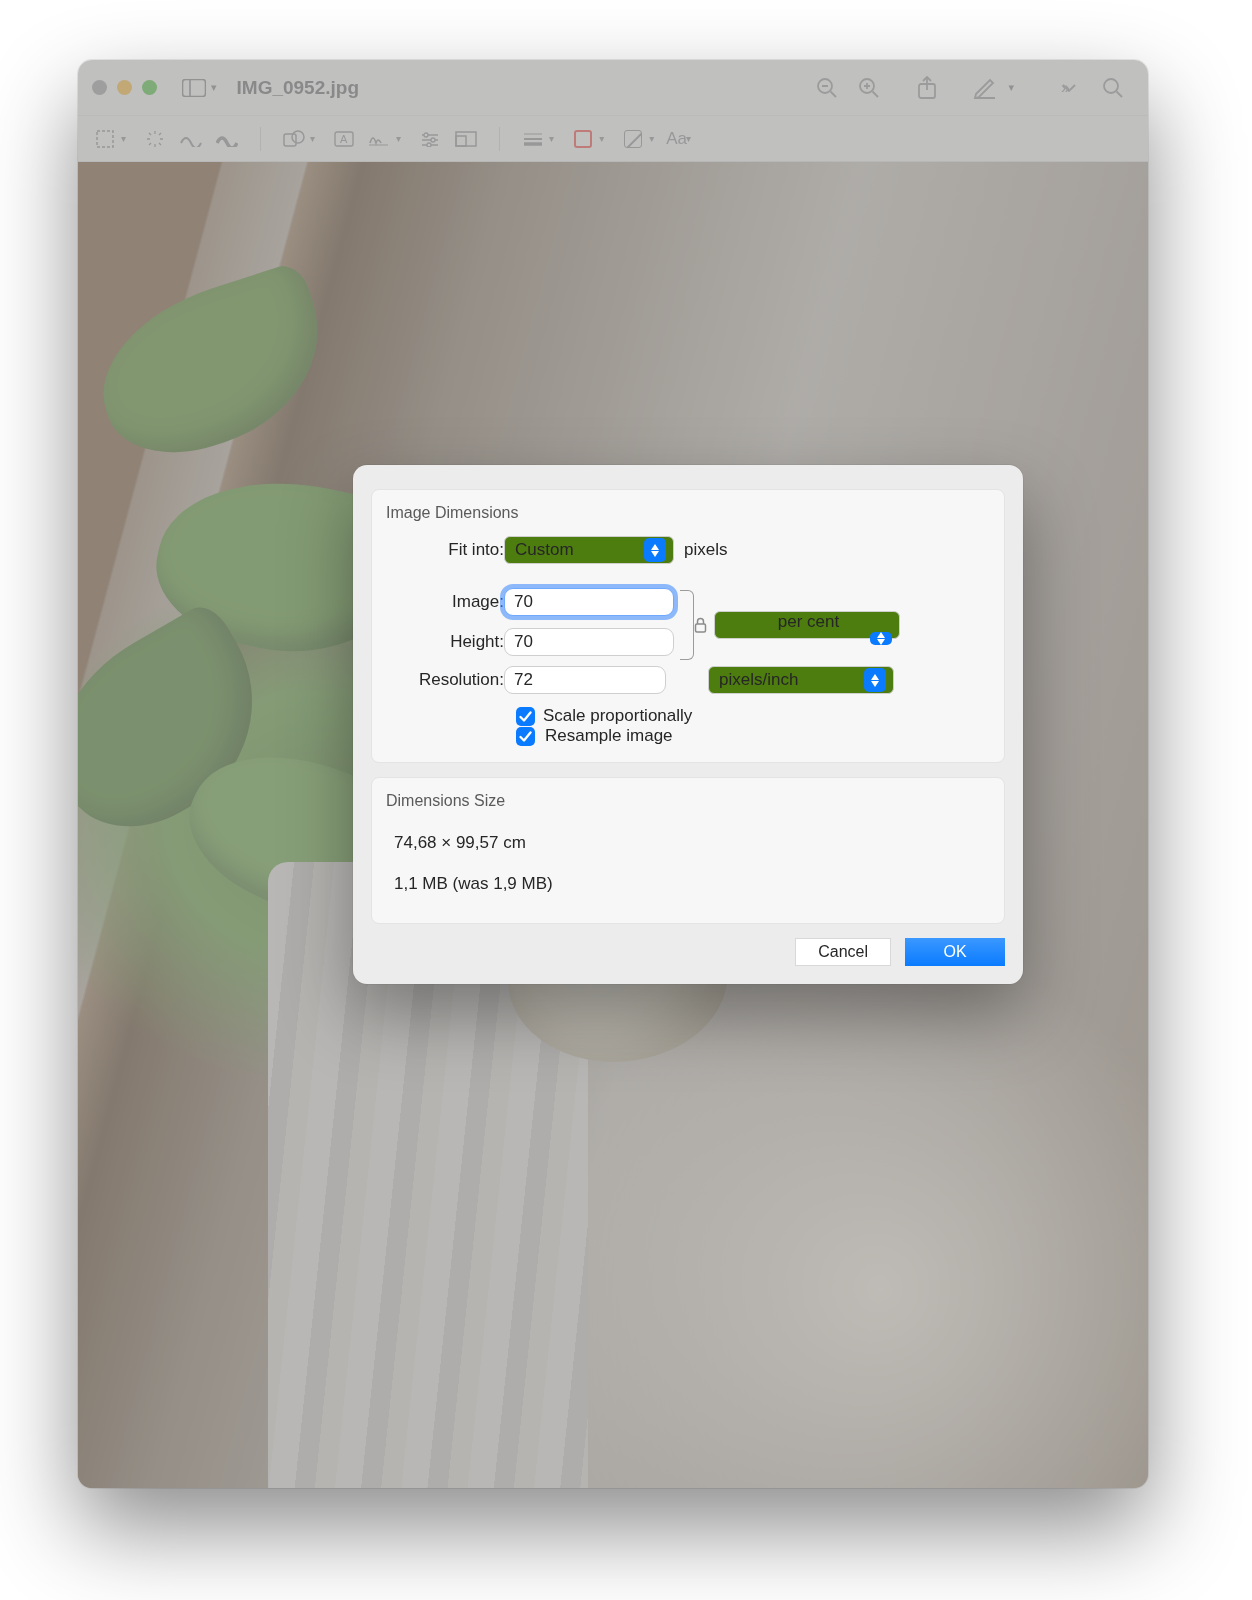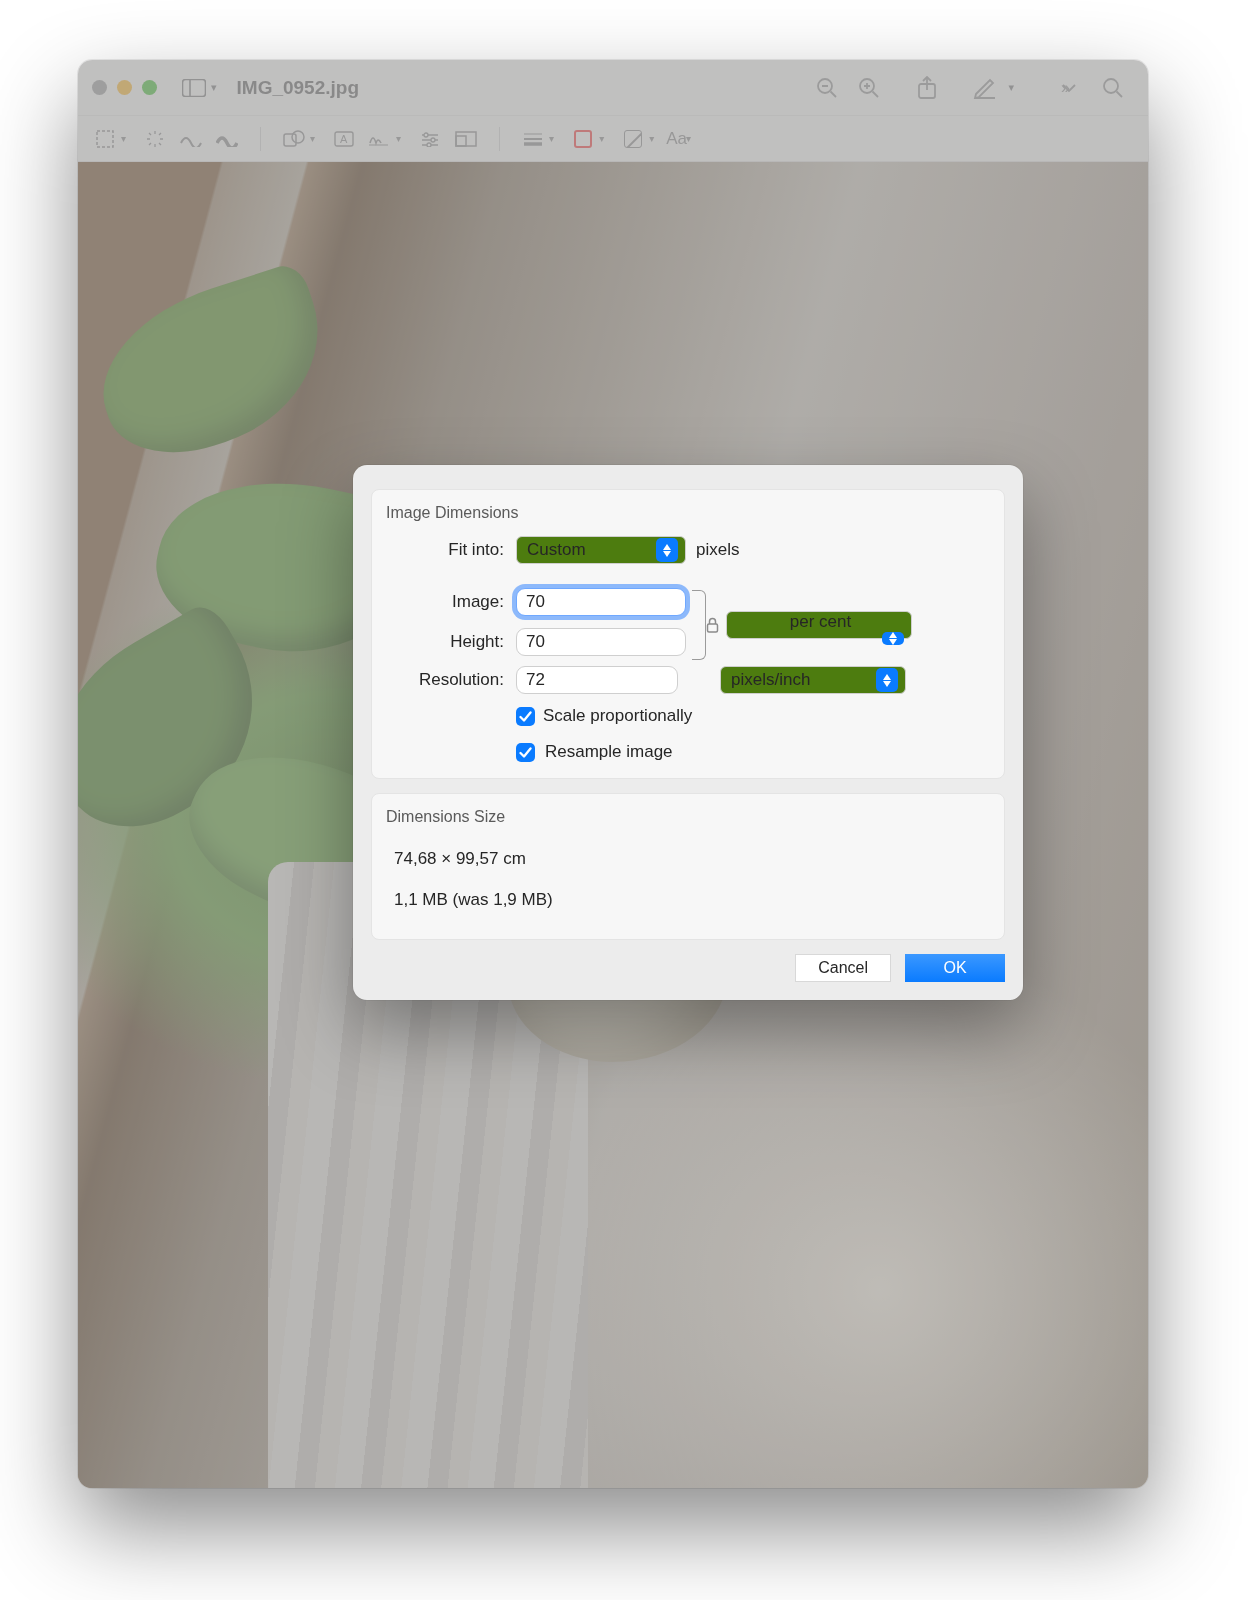--- a/index.html
+++ b/index.html
@@ -80,21 +80,21 @@
     box-shadow: 0 30px 70px rgba(0,0,0,0.35), 0 0 0 1px rgba(0,0,0,0.05);
     padding: 24px 18px 18px 18px;
   }
   .group {
     background: #f7f7f7; border:1px solid #e4e4e4; border-radius:8px;
     padding: 14px 14px 16px 14px; margin-bottom: 14px;
   }
   .group-title{ font-size:16px; color:#5a5a5a; margin-bottom:14px; }
   .row { display:flex; align-items:center; margin-bottom: 12px; }
   .row:last-child{margin-bottom:0;}
-  .lbl { width: 118px; text-align:right; margin-right:12px; font-size:17px; color:#262626;}
+  .lbl { width: 118px; text-align:right; font-size:17px; color:#262626;}
   .select {
     height: 28px; background:#4d7c0f; border:1px solid #cfcfcf; border-radius:6px;
     display:flex; align-items:center; padding: 0 7px 0 10px; font-size:17px;
     position:relative;
   }
   .sel-arrows{
     width:22px; height:24px; background:#0a7bff; border-radius:5px;
     display:flex; flex-direction:column; align-items:center; justify-content:center;
     margin-left:auto; gap:1px;
   }
@@ -382,21 +382,21 @@
       </div>
 
       <div class="chk">
         <div class="checkbox">
           <svg viewBox="0 0 13 11">
               <polyline points="1.5,6 5,9.5 11.5,1.5" fill="none" stroke="#fff" stroke-width="2.3" stroke-linecap="round" stroke-linejoin="round"></polyline>
             </svg>
         </div>
         <span>Scale proportionally</span>
       </div>
-      <div class="chk" style="margin-top:16px;gap:10px;">
+      <div class="chk" style="margin-top:0;gap:10px;">
         <div class="checkbox">
           <svg viewBox="0 0 13 11">
               <polyline points="1.5,6 5,9.5 11.5,1.5" fill="none" stroke="#fff" stroke-width="2.3" stroke-linecap="round" stroke-linejoin="round"></polyline>
             </svg>
         </div>
         <span>Resample image</span>
       </div>
     </div>
 
     <div class="group">

